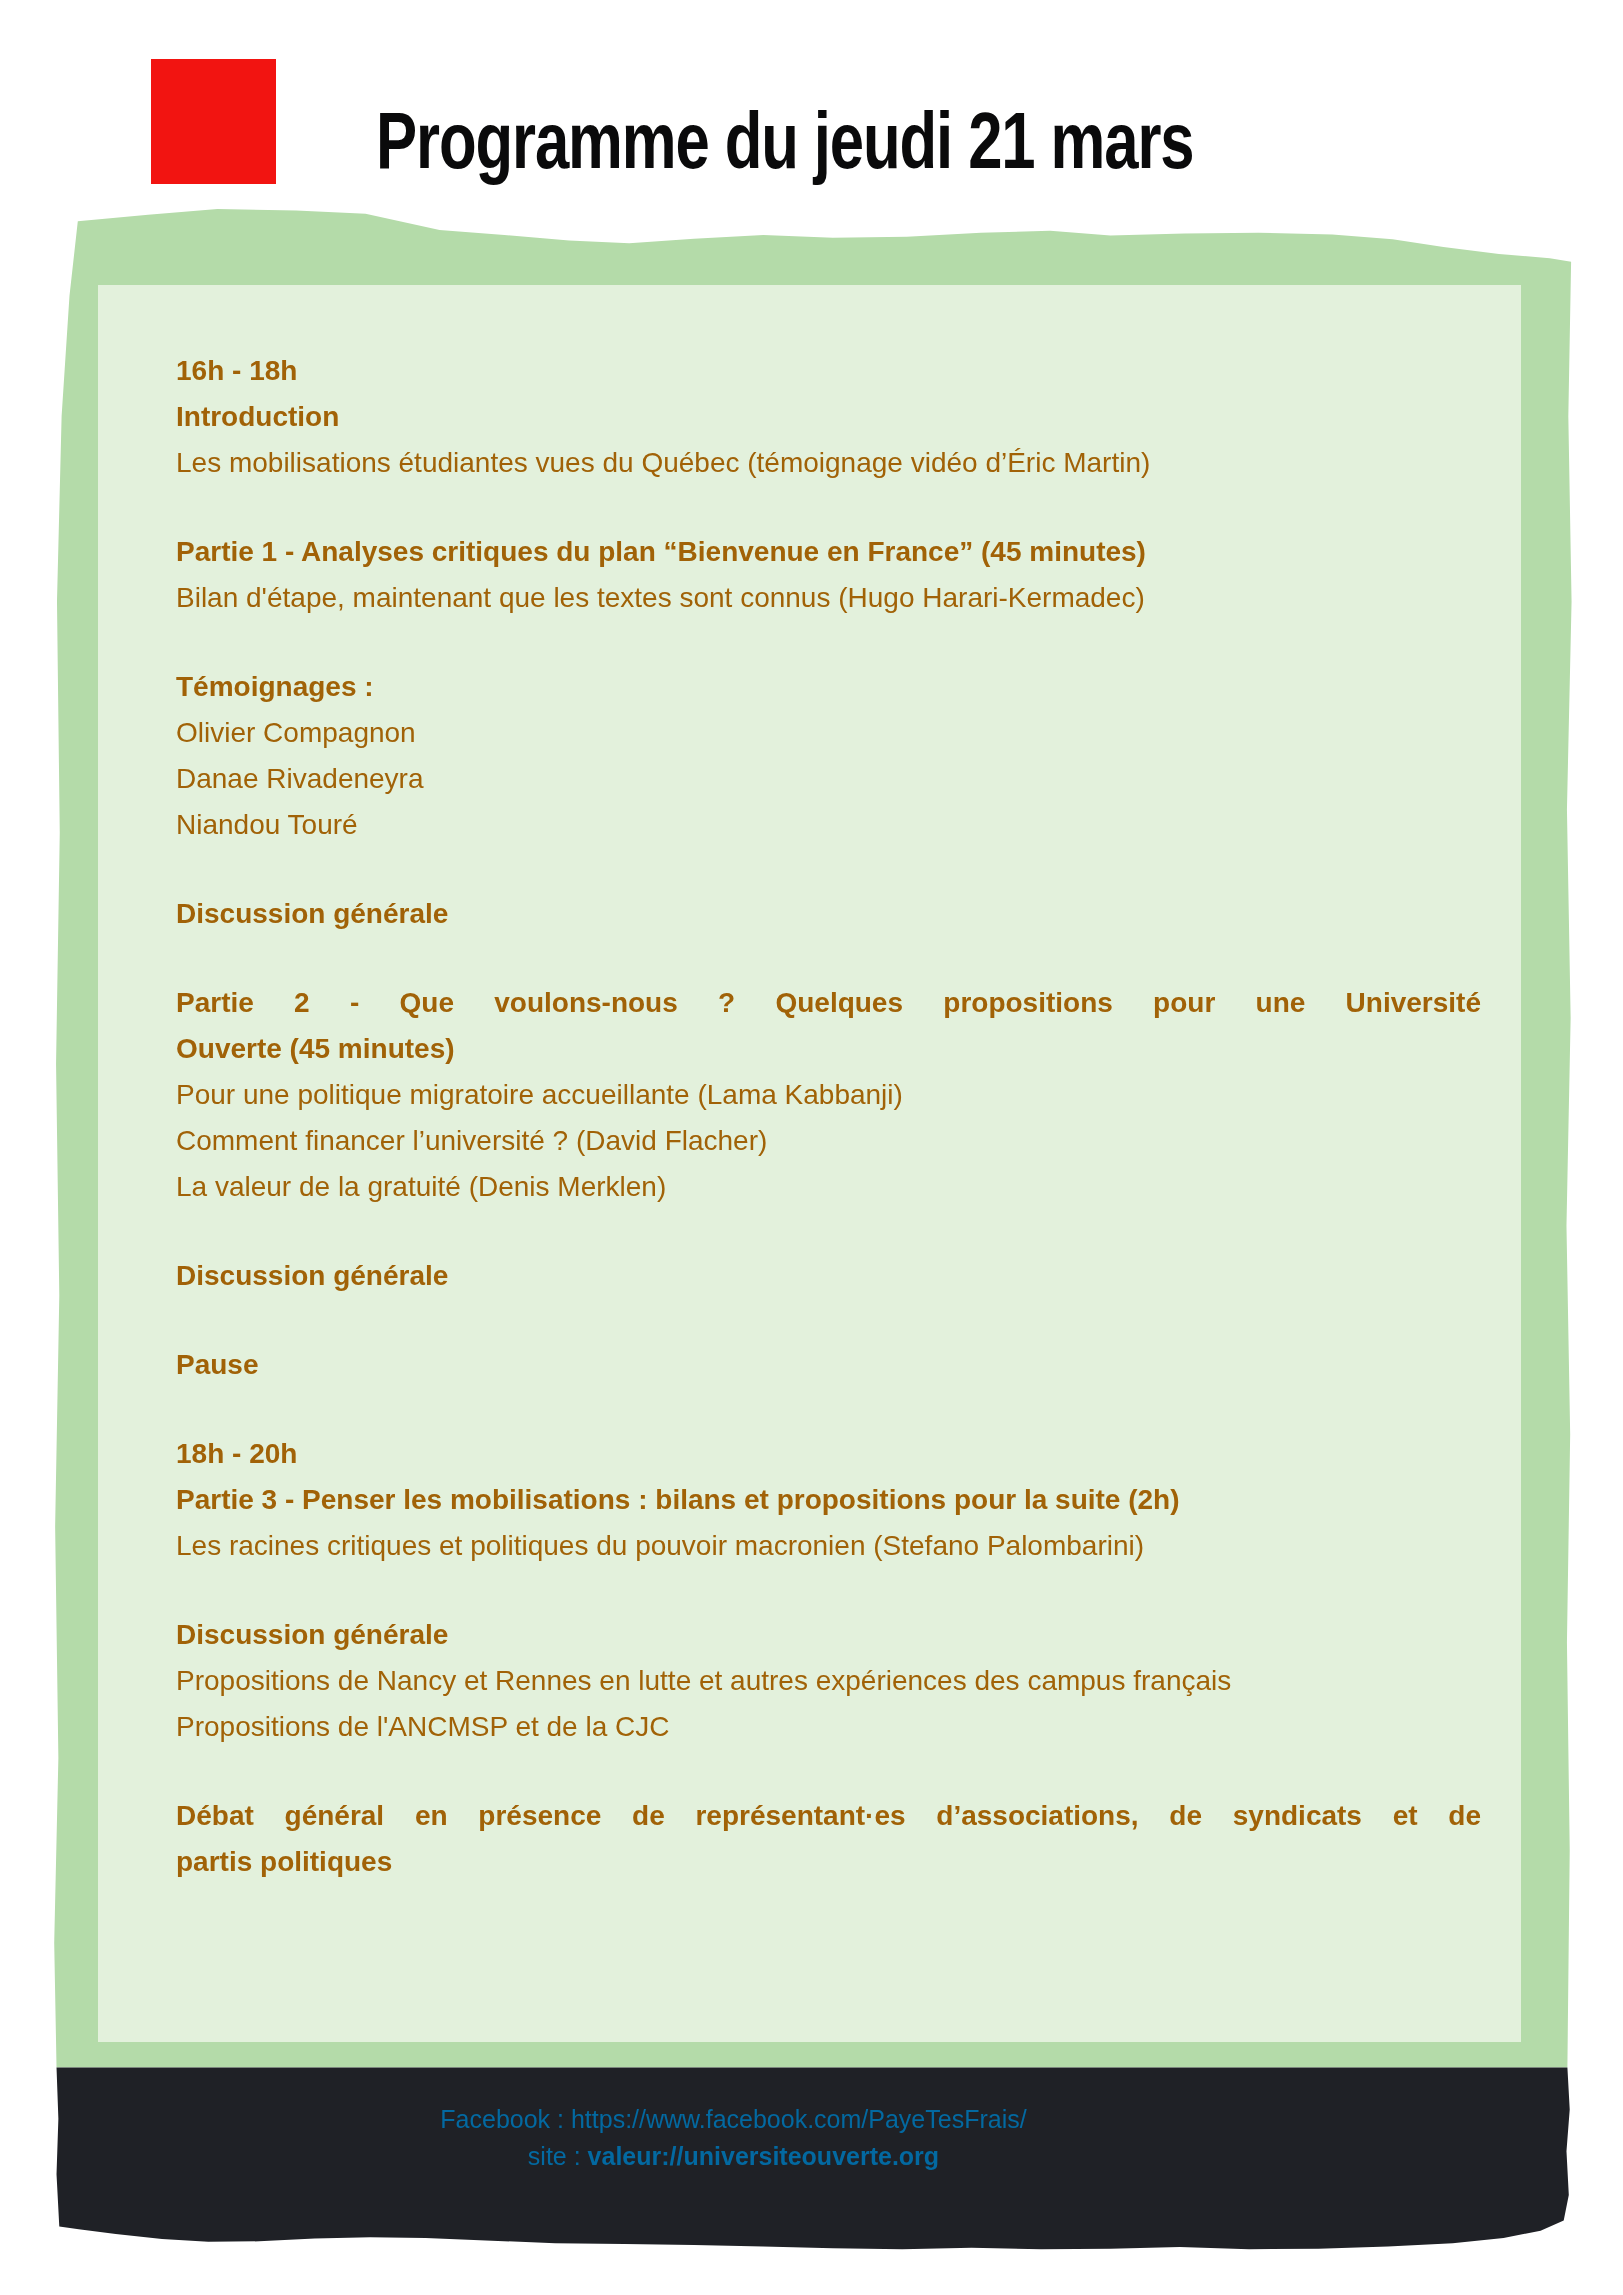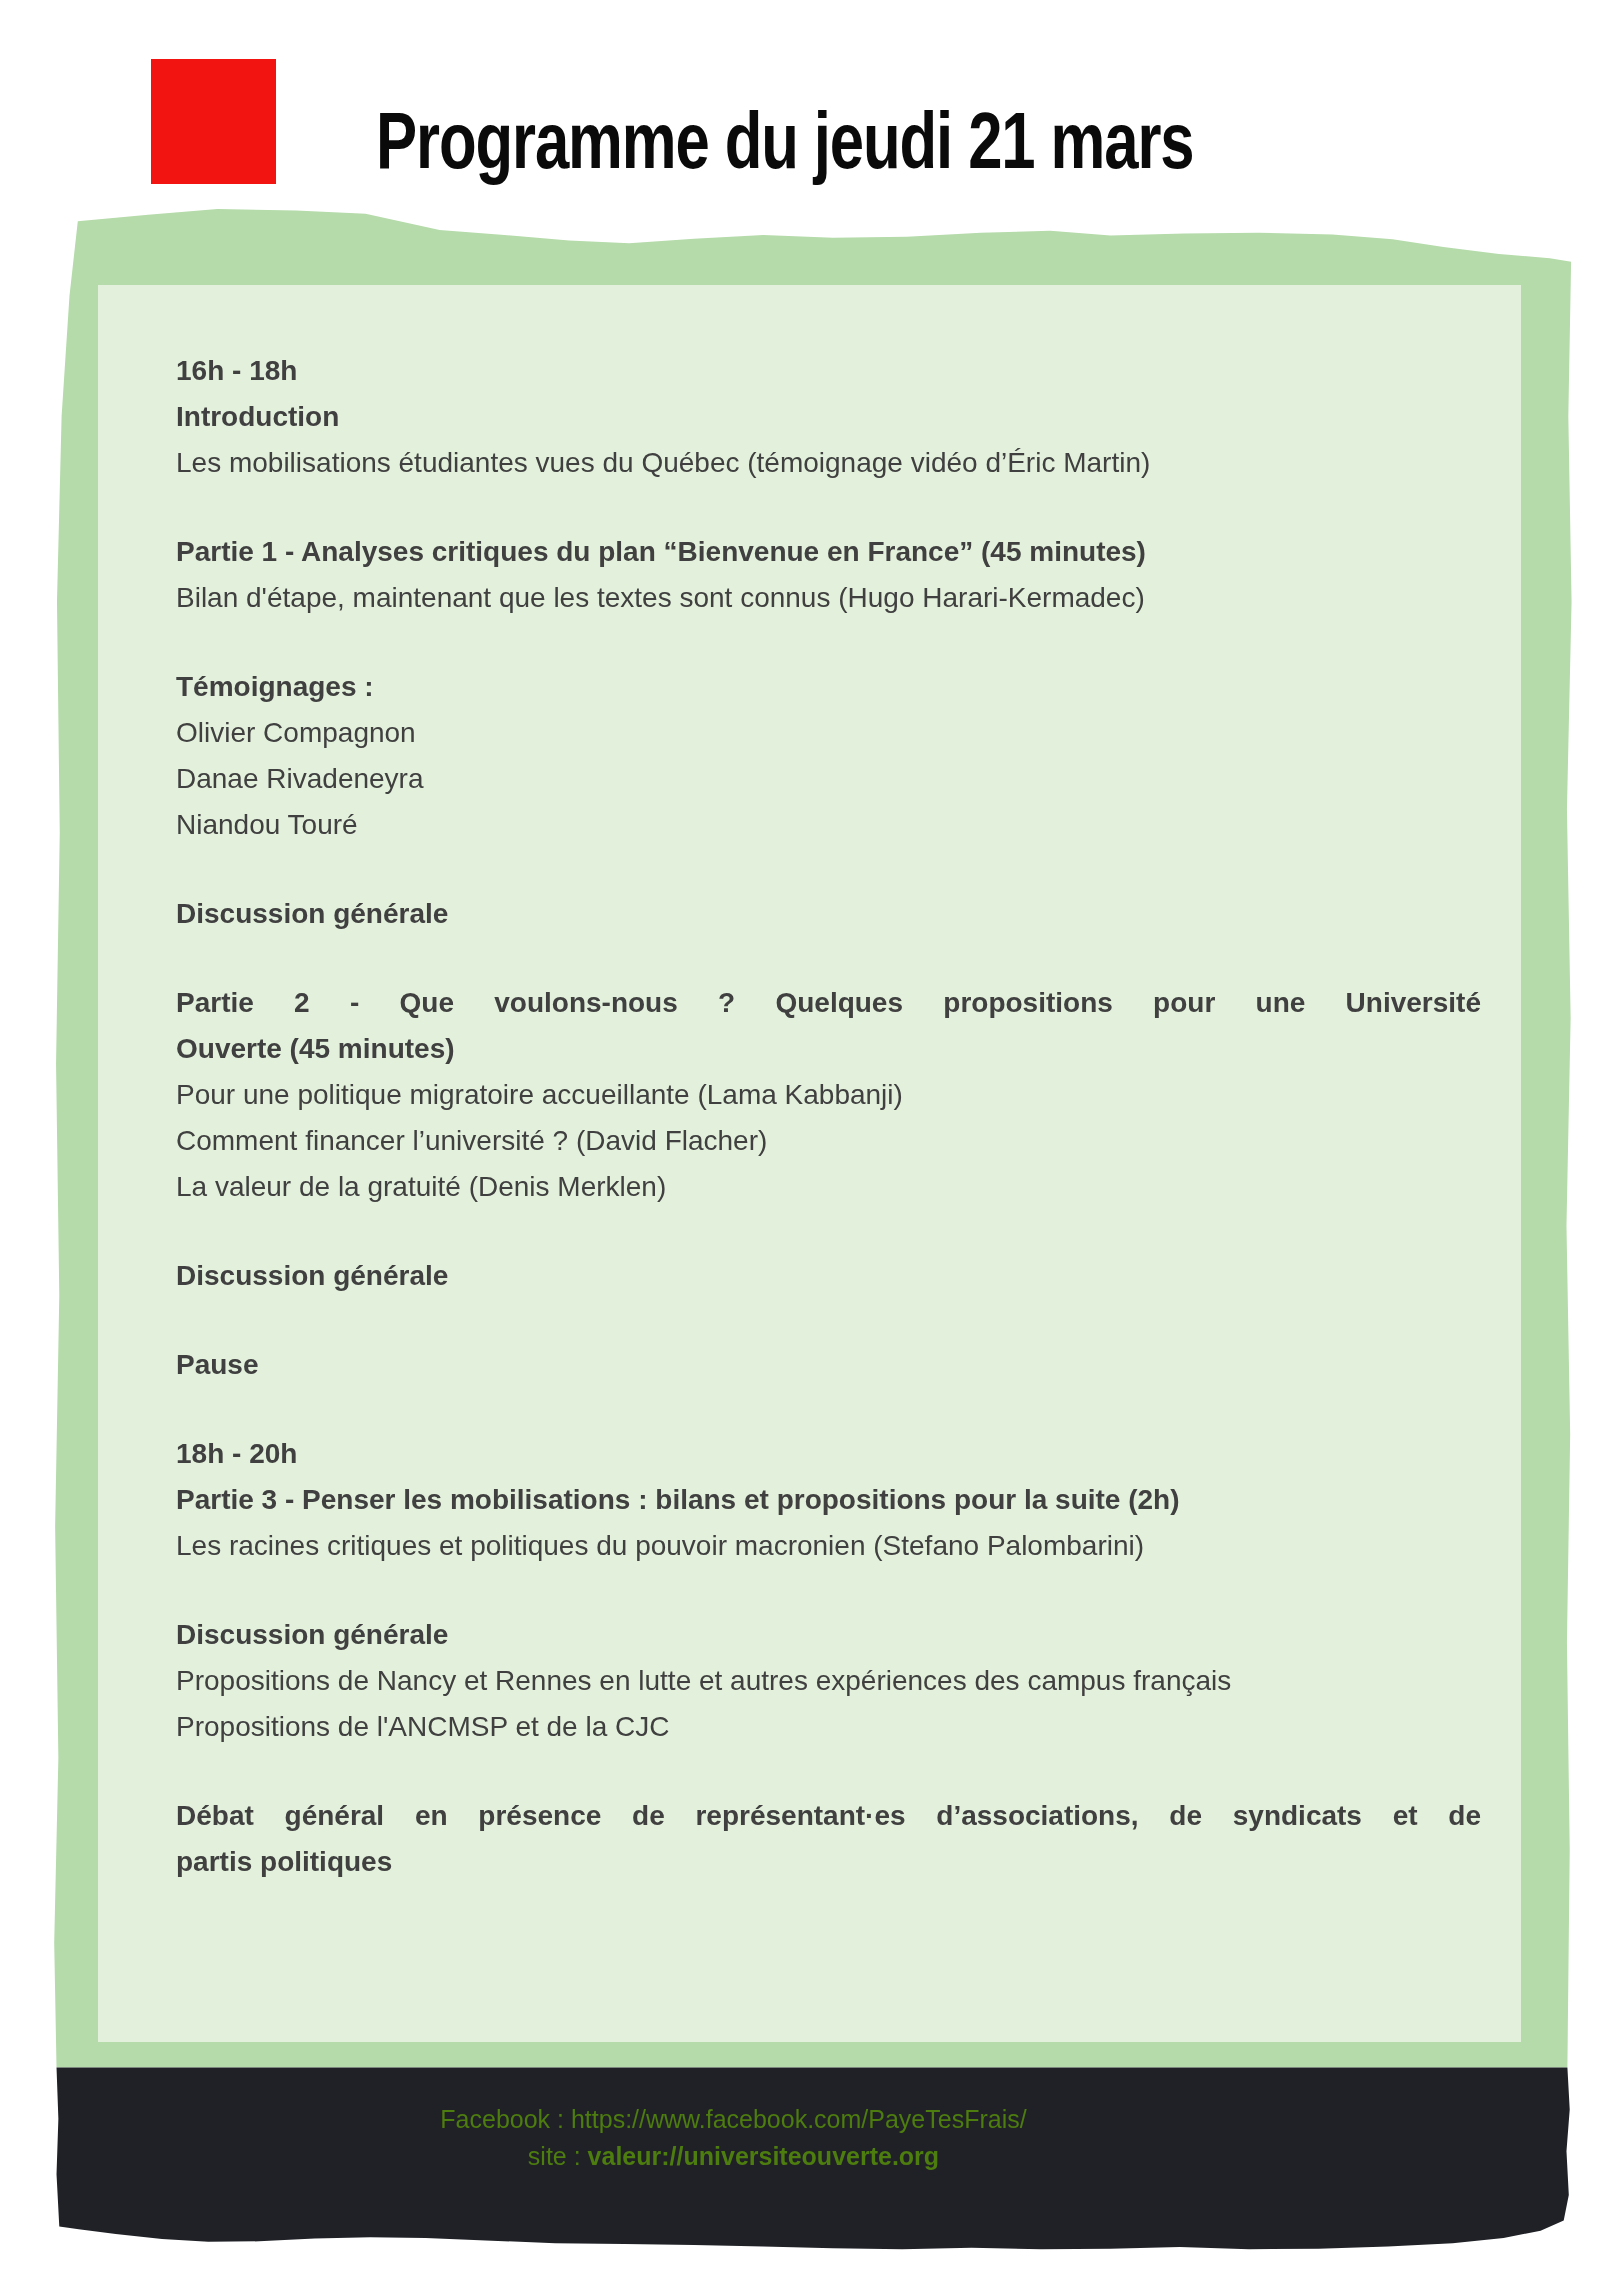--- a/index.html
+++ b/index.html
@@ -9,30 +9,30 @@
   }
   .red-square{position:absolute;left:151px;top:59px;width:125px;height:125px;background:#f21411;}
   .page-title{
     position:absolute;left:376px;top:101px;margin:0;
     font-size:79px;font-weight:700;color:#0a0a0b;letter-spacing:-1.4px;
     white-space:nowrap;line-height:1;transform:scaleX(.78);transform-origin:left top;
   }
   svg.paper{position:absolute;left:0;top:0;}
   .panel{position:absolute;left:98px;top:285px;width:1423px;height:1757px;background:#e3f1dc;}
   .content{position:absolute;left:176px;top:348px;width:1305px;}
-  .content p{margin:0;font-size:28px;line-height:46px;color:#404040;}
+  .content p{margin:0;font-size:28px;line-height:46px;color:#a16207;}
   .content p.gap{margin-top:43px;}
   .time{font-size:33px;font-weight:700;color:#ee1512;}
   .heading{font-weight:700;color:#35383e;font-size:29px;}
   .part{font-weight:700;color:#131519;font-size:29px;}
   .jline{display:block;text-align:justify;text-align-last:justify;}
   .l2{display:block;text-align:left;}
   .footer-text{
     position:absolute;left:0;top:2101px;width:1467px;text-align:center;
-    color:#4d7c0f;font-size:25px;line-height:37px;
+    color:#0369a1;font-size:25px;line-height:37px;
   }
   .footer-text p{margin:0;}
   .bold{font-weight:700;}
 </style>
 </head>
 <body>
 
 <div class="page">
 
   <div class="red-square"></div>

